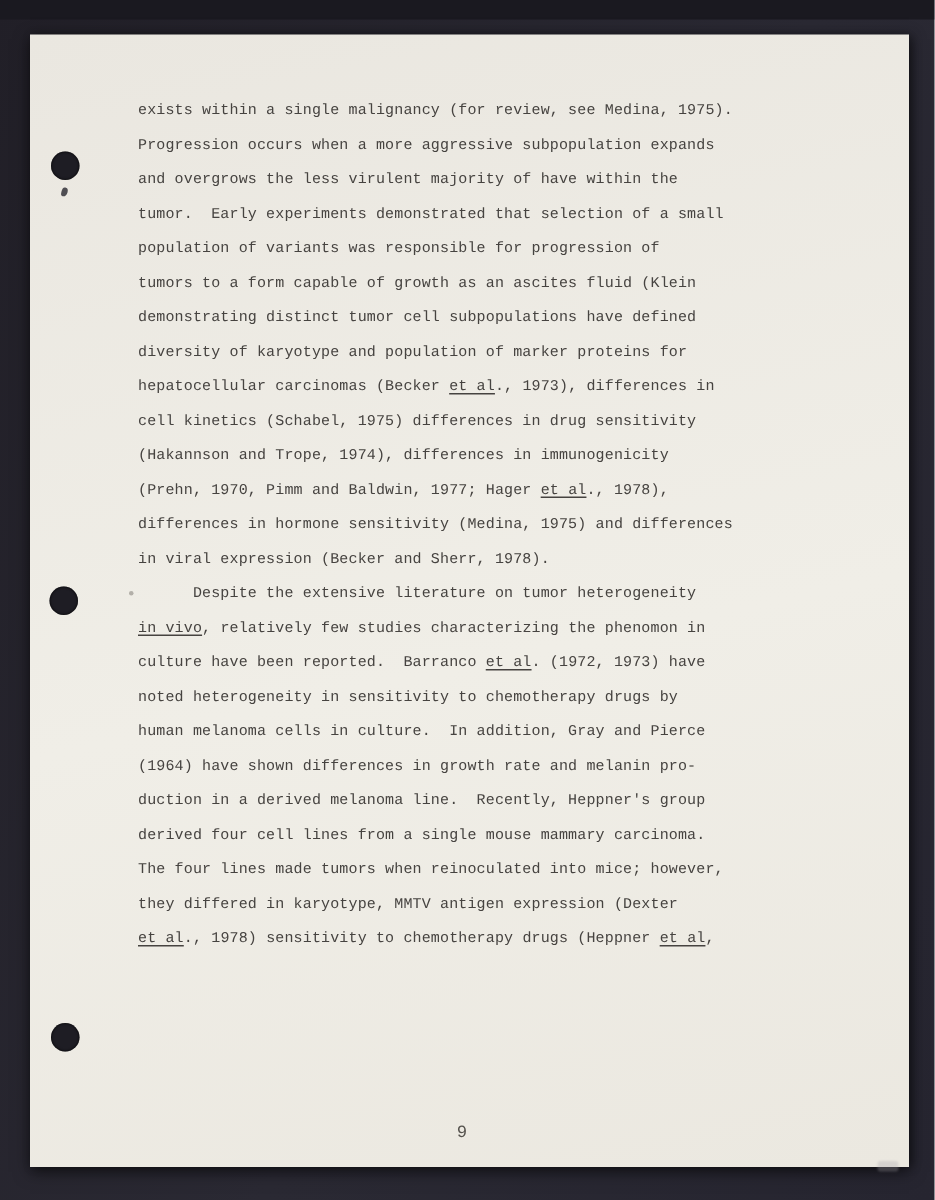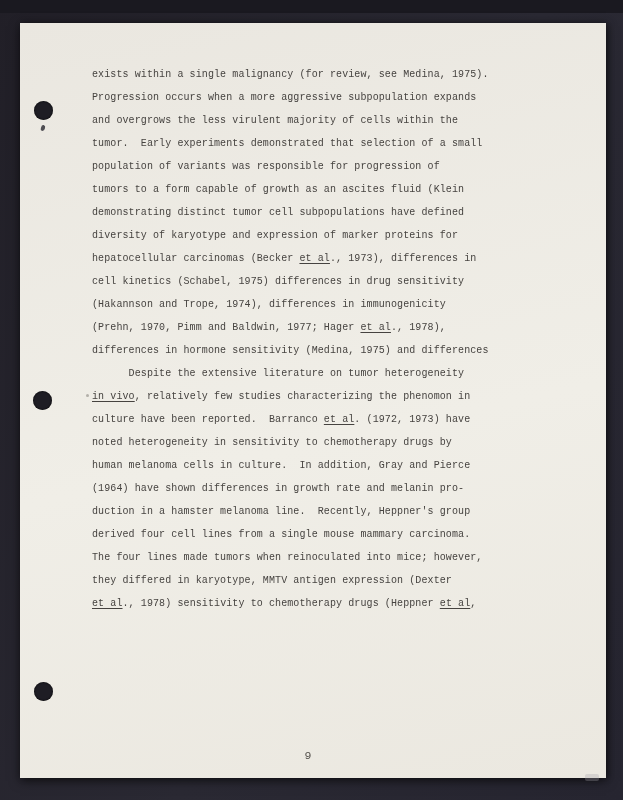--- a/index.html
+++ b/index.html
@@ -100,38 +100,39 @@
 <div class="paper">
   <div class="hole hole-1"></div>
   <div class="hole hole-2"></div>
   <div class="hole hole-3"></div>
   <div class="ink-speck-1"></div>
   <div class="ink-speck-2"></div>
 
   <div class="typed-text">
       <div class="line">exists within a single malignancy (for review, see Medina, 1975).</div>
       <div class="line">Progression occurs when a more aggressive subpopulation expands</div>
-      <div class="line">and overgrows the less virulent majority of cells within the</div>
+      <div class="line">and overgrows the less virulent majority of have within the</div>
       <div class="line">tumor.  Early experiments demonstrated that selection of a small</div>
       <div class="line">population of variants was responsible for progression of</div>
       <div class="line">tumors to a form capable of growth as an ascites fluid (Klein</div>
       <div class="line">demonstrating distinct tumor cell subpopulations have defined</div>
-      <div class="line">diversity of karyotype and expression of marker proteins for</div>
+      <div class="line">diversity of karyotype and population of marker proteins for</div>
       <div class="line">hepatocellular carcinomas (Becker <span class="u">et al</span>., 1973), differences in</div>
       <div class="line">cell kinetics (Schabel, 1975) differences in drug sensitivity</div>
       <div class="line">(Hakannson and Trope, 1974), differences in immunogenicity</div>
       <div class="line">(Prehn, 1970, Pimm and Baldwin, 1977; Hager <span class="u">et al</span>., 1978),</div>
       <div class="line">differences in hormone sensitivity (Medina, 1975) and differences</div>
+      <div class="line">in viral expression (Becker and Sherr, 1978).</div>
       <div class="line">      Despite the extensive literature on tumor heterogeneity</div>
       <div class="line"><span class="u">in vivo</span>, relatively few studies characterizing the phenomon in</div>
       <div class="line">culture have been reported.  Barranco <span class="u">et al</span>. (1972, 1973) have</div>
       <div class="line">noted heterogeneity in sensitivity to chemotherapy drugs by</div>
       <div class="line">human melanoma cells in culture.  In addition, Gray and Pierce</div>
       <div class="line">(1964) have shown differences in growth rate and melanin pro-</div>
-      <div class="line">duction in a hamster melanoma line.  Recently, Heppner's group</div>
+      <div class="line">duction in a derived melanoma line.  Recently, Heppner's group</div>
       <div class="line">derived four cell lines from a single mouse mammary carcinoma.</div>
       <div class="line">The four lines made tumors when reinoculated into mice; however,</div>
       <div class="line">they differed in karyotype, MMTV antigen expression (Dexter</div>
       <div class="line"><span class="u">et al</span>., 1978) sensitivity to chemotherapy drugs (Heppner <span class="u">et al</span>,</div>
     </div>
 
   <div class="page-number">9</div>
 
   <div class="scanner-artifact"></div>
 </div>

